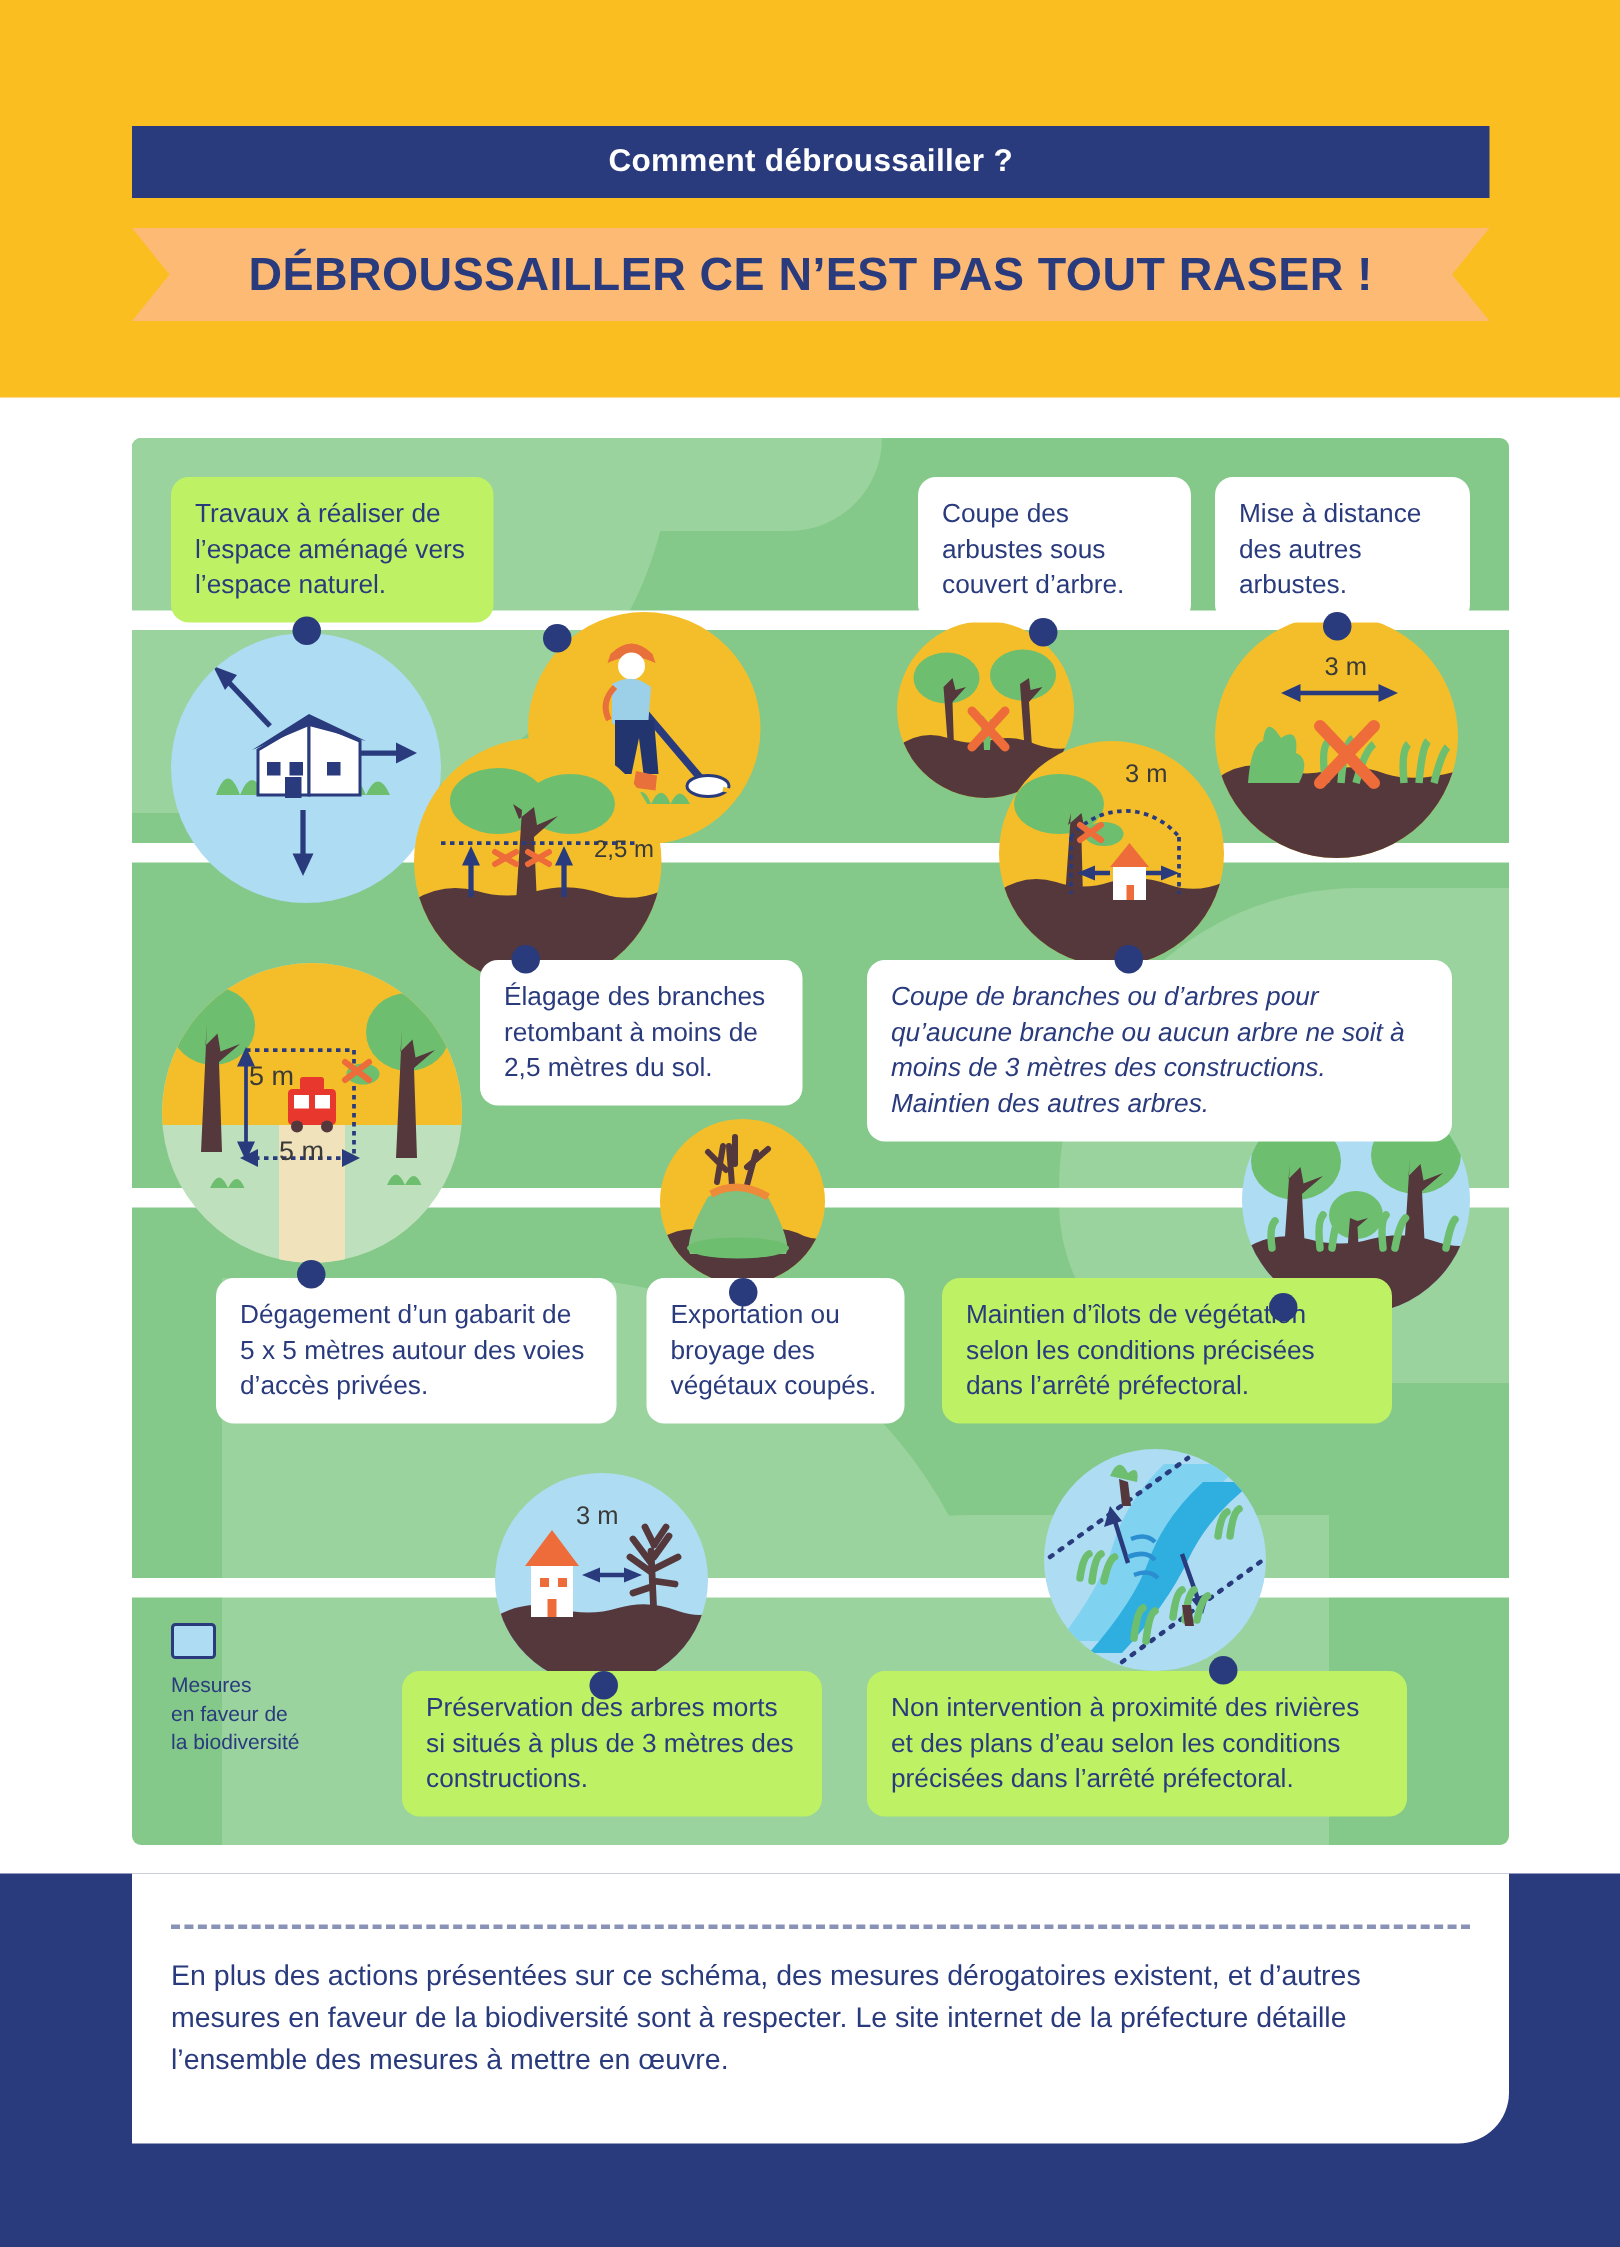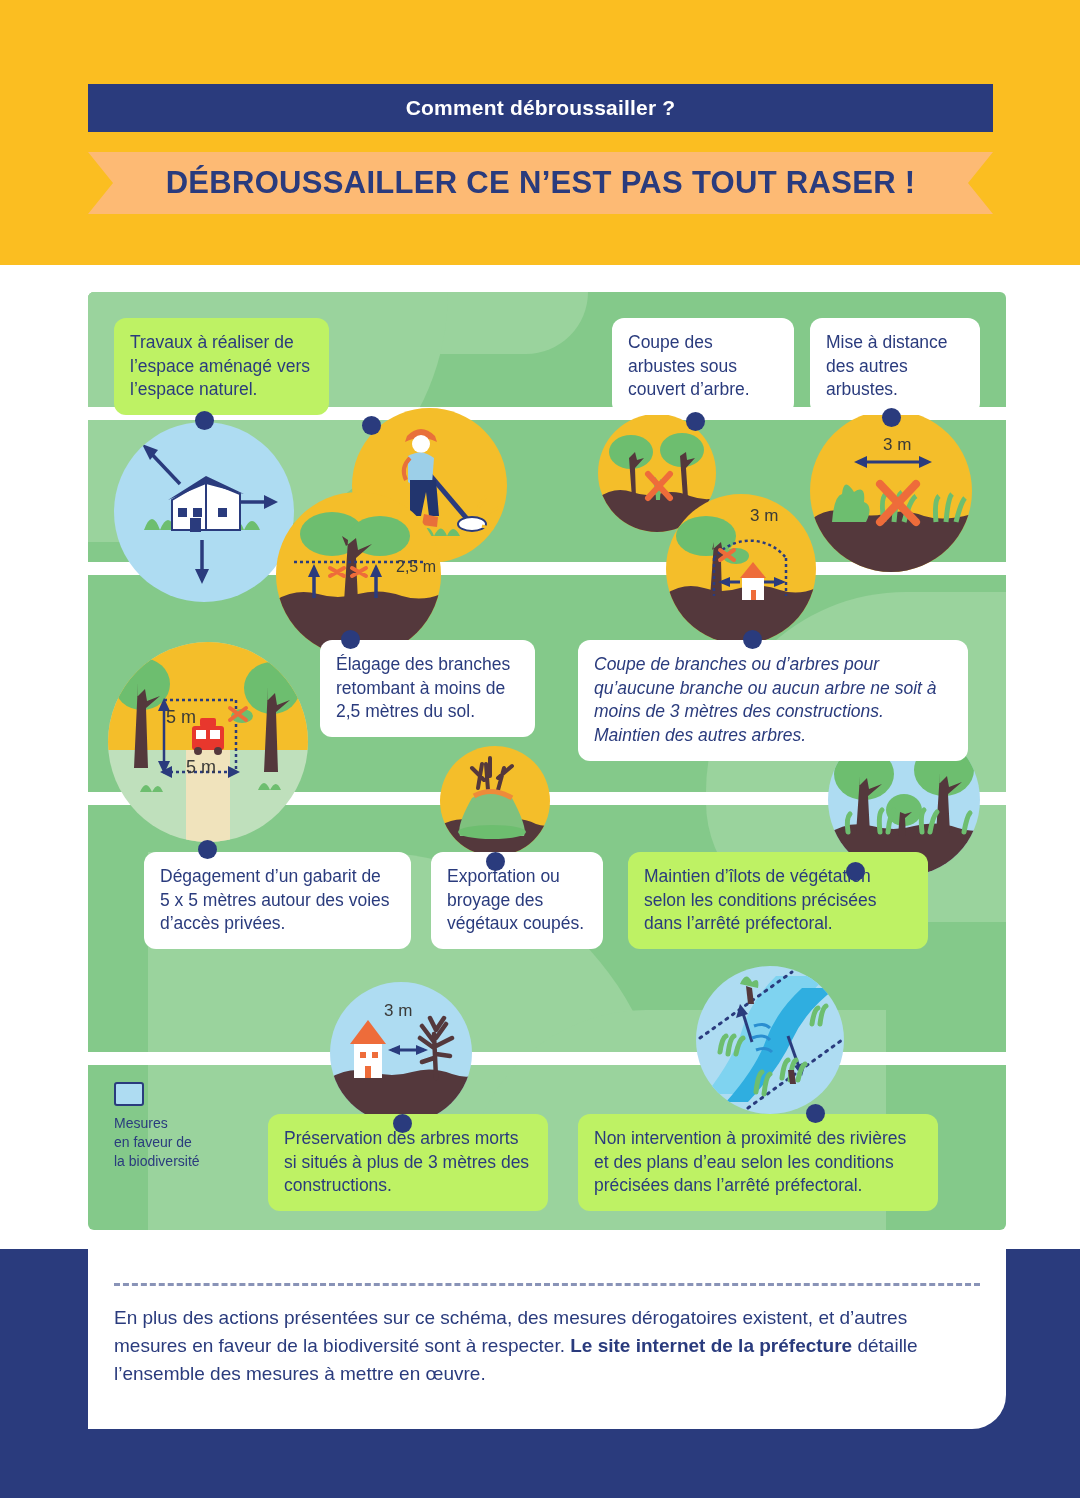--- a/index.html
+++ b/index.html
@@ -56,21 +56,21 @@
           font-size:14px;line-height:1.35;}
   .legend .chip{width:26px;height:20px;background:#AEDCF2;border:2px solid #2A3B7D;
                 border-radius:3px;margin-bottom:8px;}
 
   
   .bottom{position:absolute;left:0;top:1249px;width:1080px;height:249px;background:#2A3B7D;}
   .bottom-card{position:absolute;left:88px;top:1249px;width:918px;height:180px;background:#fff;
                border-bottom-right-radius:34px;box-sizing:border-box;padding:34px 26px 0 26px;}
   .dashline{height:0;border-top:3px dashed #2A3B7D;opacity:.55;margin:0 0 18px 0;}
   .bottom-text{color:#2A3B7D;font-size:19px;line-height:1.48;}
-  .bottom-text b{font-weight:bold;margin-top:36px;}
+  .bottom-text b{font-weight:normal;margin-top:36px;}
 
   
   .lbl{position:absolute;color:#3A3A38;font-size:17px;font-weight:normal;z-index:4;}
   svg{display:block;}
 </style>
 </head>
 <body>
 
 <div class="top-band"></div>
 

